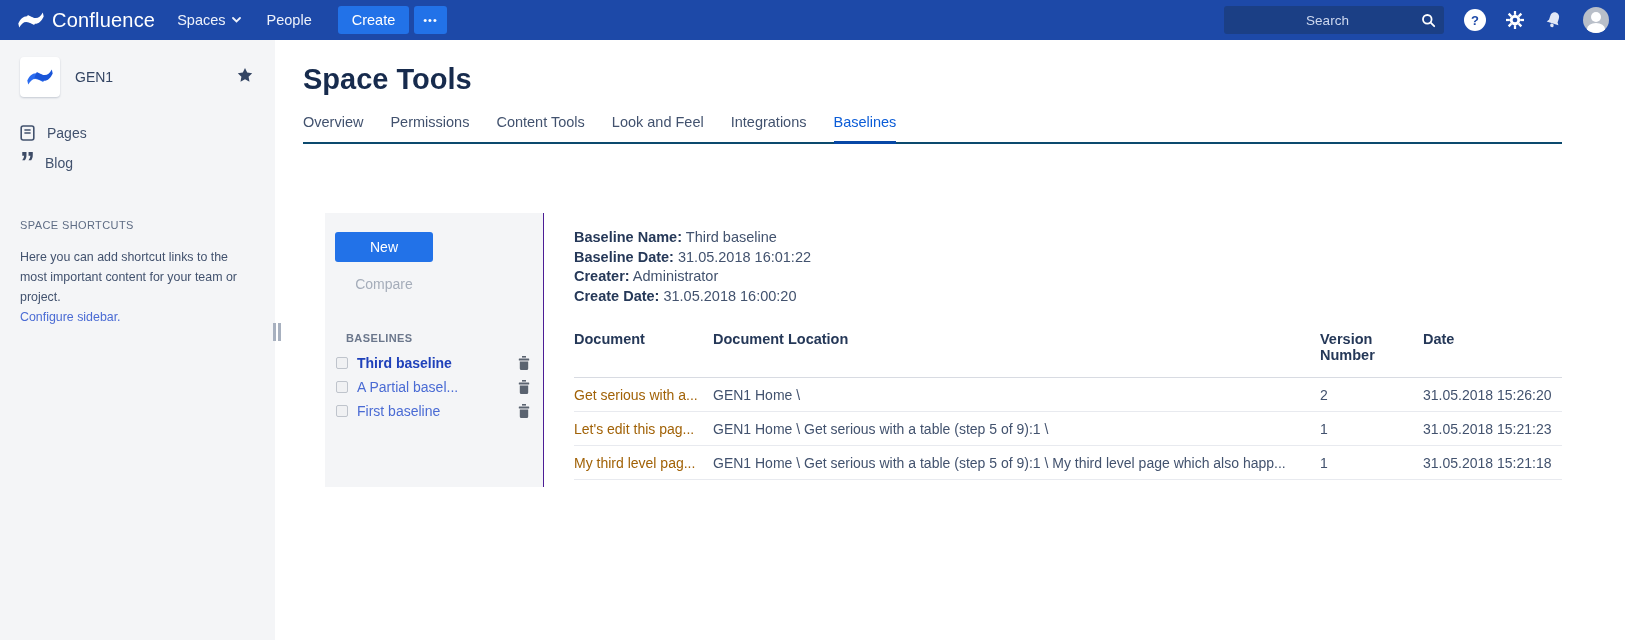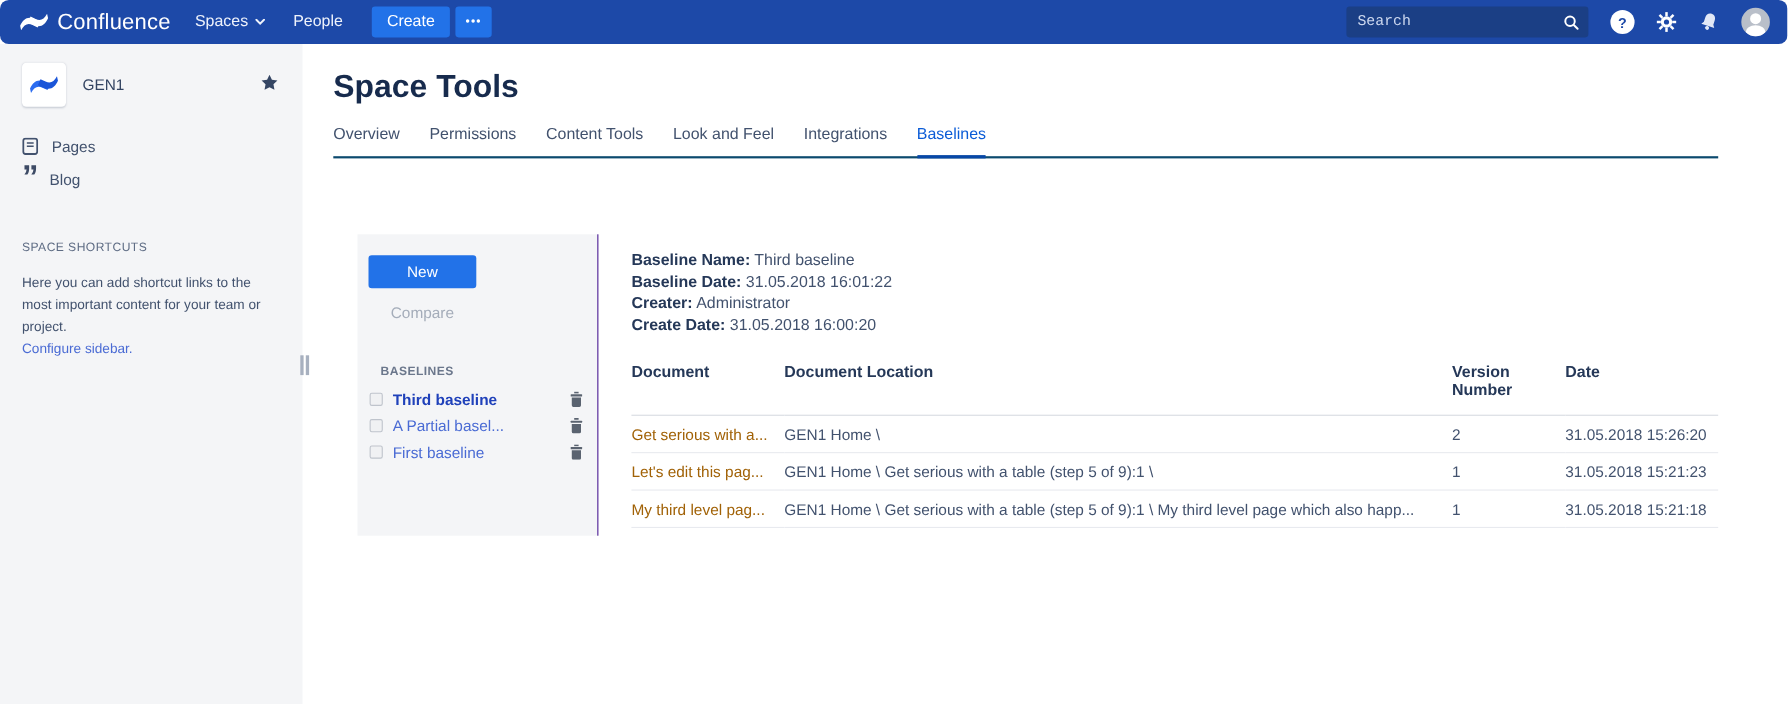--- a/index.html
+++ b/index.html
@@ -1,34 +1,34 @@
 <!DOCTYPE html>
 <html><head>
 <meta charset="utf-8">
 <style>
   * { margin:0; padding:0; box-sizing:border-box; }
   html,body { width:1625px; height:640px; overflow:hidden; background:#fff;
               font-family:"Liberation Sans", sans-serif; }
 
   
   .topbar { height:40px; background:#1d49a8; display:flex; align-items:center;
-            padding:0 16px 0 18px; color:#fff;border-radius:8px; }
+            padding:0 16px 0 18px; color:#fff; }
   .brand { display:flex; align-items:center; gap:8px; margin-right:22px; }
   .brand-name { font-size:20px; font-weight:500; letter-spacing:.2px; }
   .topnav { display:flex; align-items:flex-start; gap:26px; font-size:14.5px; }
   .topnav-item { display:flex; align-items:center; gap:6px; color:#eef2fb; cursor:pointer; }
   .btn-create { margin-left:26px; background:#2272e8; border:none; color:#fff;
                 font-size:14.5px; padding:6px 14px; border-radius:3px; cursor:pointer; }
   .btn-more { margin-left:5px; background:#2272e8; border:none; color:#fff;
               font-size:11px; letter-spacing:1px; padding:8px 9px; border-radius:3px; cursor:pointer; }
   .topbar-right { margin-left:auto; display:flex; align-items:center; gap:20px; }
   .searchbox { width:220px; height:28px; background:#1b3f85; border-radius:3px;
                display:flex; align-items:center; padding:0 8px 0 10px; }
   .searchbox input { flex:1; background:transparent; border:none; outline:none;
-                     color:#0ea5e9; font-size:13.5px; font-family:Liberation Mono, monospace; }
+                     color:#0ea5e9; font-size:13.5px; font-family:Liberation Sans, sans-serif;text-align:center; }
   .searchbox input::placeholder { color:#cdd8ef; opacity:1; }
   .round-help { width:22px; height:22px; border-radius:50%; background:#fff; color:#1d49a8;
                 font-size:13px; font-weight:bold; display:flex; align-items:center;
                 justify-content:center; cursor:pointer; }
   .icon-btn { cursor:pointer; display:flex; align-items:center; }
   .avatar { width:26px; height:26px; border-radius:50%; background:#b9bfc9; overflow:hidden;
             position:relative; cursor:pointer; }
   .avatar .head { position:absolute; left:8px; top:5px; width:10px; height:10px;
                   border-radius:50%; background:#fff; }
   .avatar .body { position:absolute; left:4px; top:16px; width:18px; height:12px;

